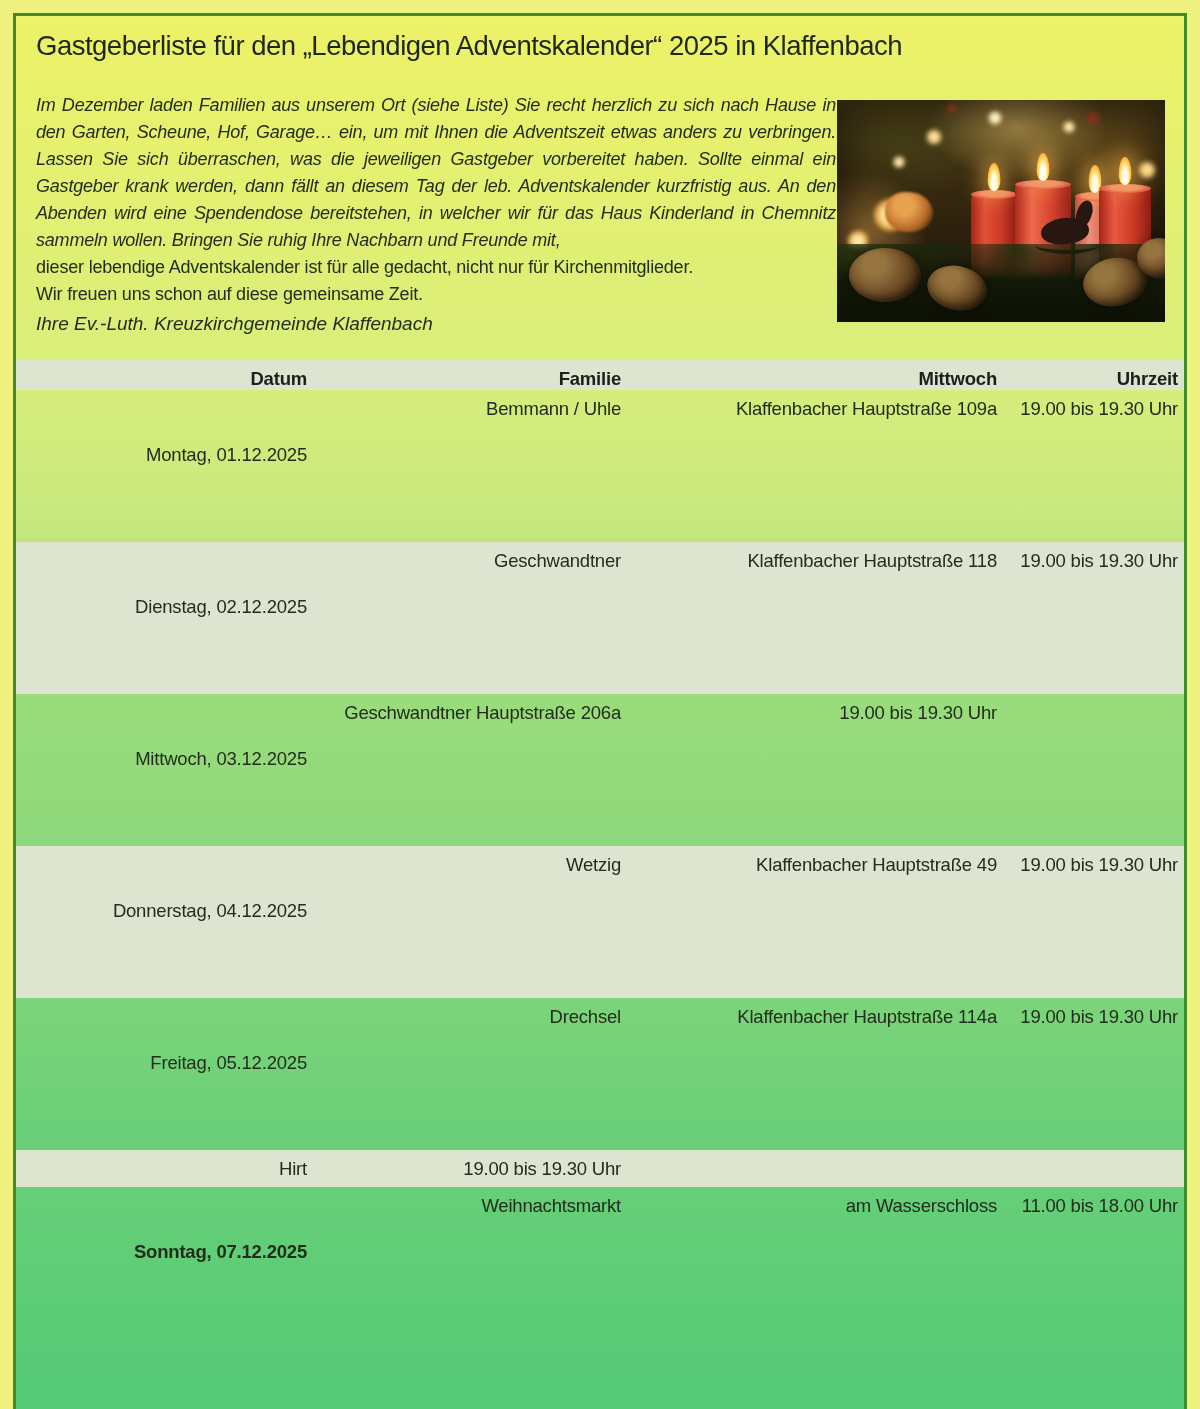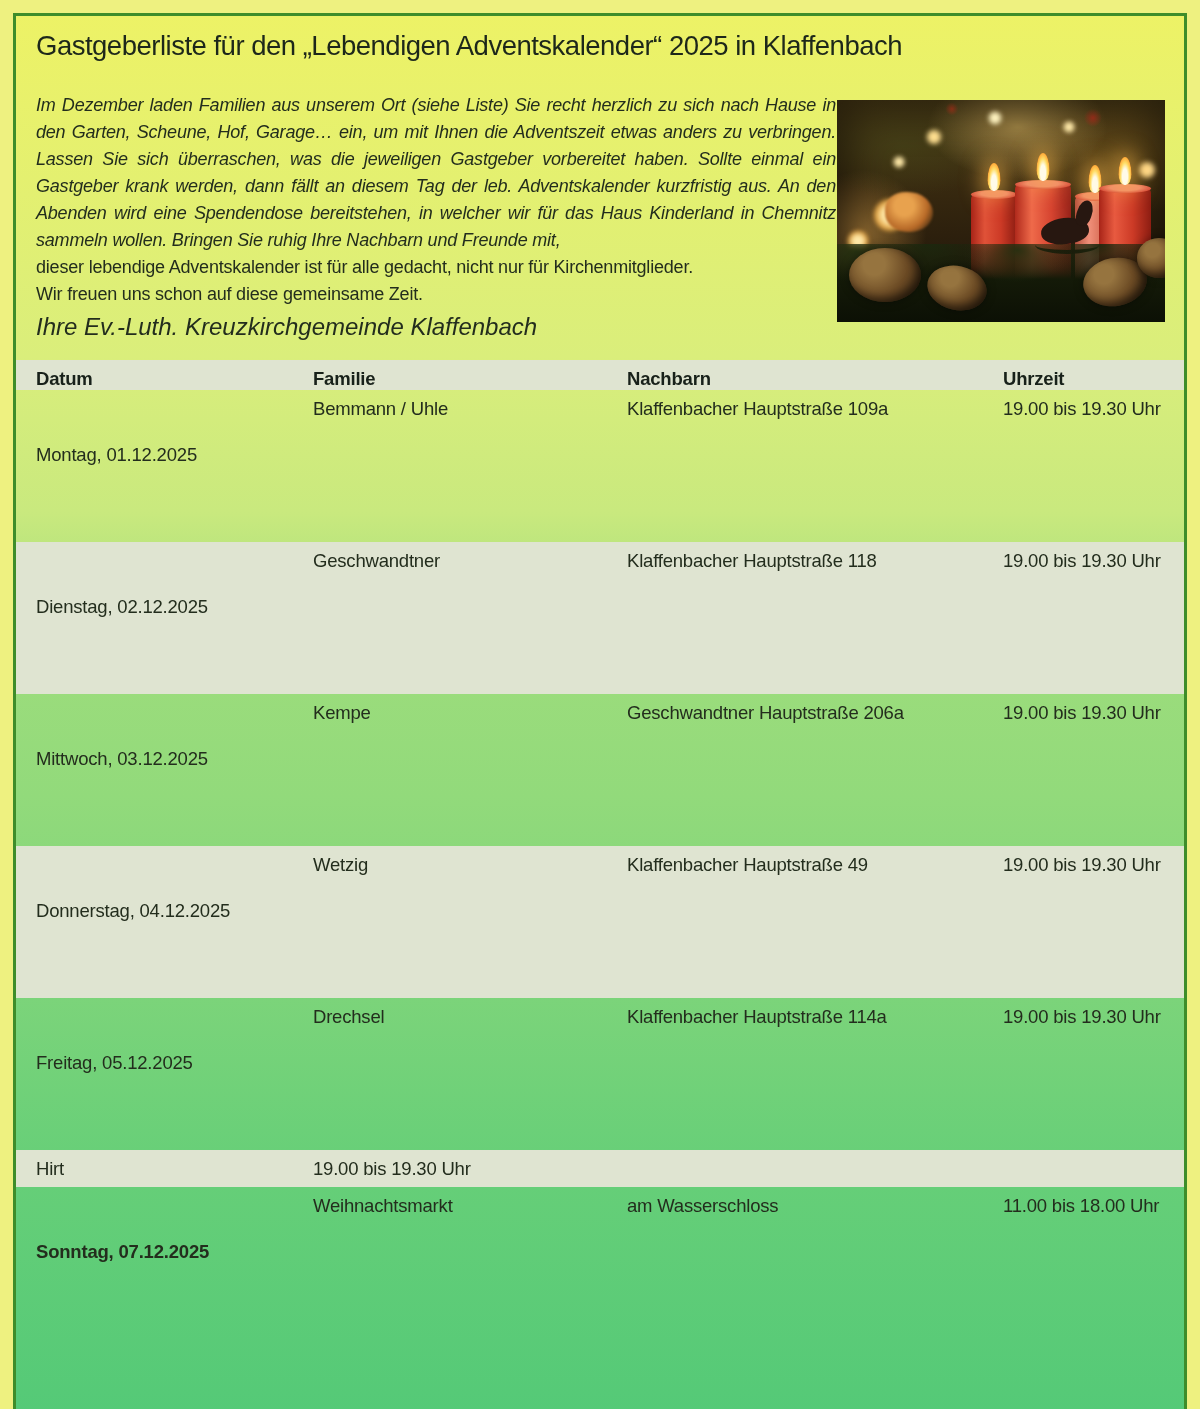--- a/index.html
+++ b/index.html
@@ -27,21 +27,21 @@
     font-size:27.5px;font-weight:normal;letter-spacing:-0.5px;color:#1d271a;
     white-space:nowrap;
   }
   .intro{
     position:absolute;left:20px;top:76px;width:800px;
     font-size:18px;line-height:27px;letter-spacing:-0.2px;
   }
   .intro .p1{text-align:justify;font-style:italic;}
   .signature{
     position:absolute;left:20px;top:297px;
-    font-size:24px;font-style:italic;
+    font-size:19px;font-style:italic;
   }
   
   .photo{
     position:absolute;left:821px;top:84px;width:328px;height:222px;overflow:hidden;
     background:
       radial-gradient(14px 14px at 78% 8%, rgba(190,50,30,.85), rgba(190,50,30,0) 65%),
       radial-gradient(10px 10px at 35% 4%, rgba(200,60,30,.8), rgba(200,60,30,0) 65%),
       radial-gradient(120px 70px at 55% 12%, rgba(255,215,120,.5), rgba(255,215,120,0) 75%),
       radial-gradient(150px 80px at 85% 25%, rgba(120,90,30,.55), rgba(120,90,30,0) 75%),
       radial-gradient(140px 70px at 20% 20%, rgba(70,70,25,.6), rgba(70,70,25,0) 75%),
@@ -96,21 +96,21 @@
   .horse .hrocker{position:absolute;left:2px;top:40px;width:64px;height:18px;border-radius:50%;border-bottom:4px solid #1d0f08;box-sizing:border-box;}
   
   .table{position:absolute;left:0;top:344px;width:100%;font-size:18.5px;letter-spacing:-0.2px;}
   .thead,.trow{
     display:grid;grid-template-columns:277px 314px 376px 1fr;
     box-sizing:border-box;padding-left:20px;width:100%;
   }
   .thead{height:30px;align-items:center;background:var(--shaded_row,#dfe4d1);font-weight:bold;color:#18211a;}
   .trow{min-height:37px;}
   .trow.shaded{background:var(--shaded_row,#dfe4d1);}
-  .cell{padding:7px 6px 7px 0;line-height:23px;white-space:pre-wrap;}
+  .cell{padding:7px 6px 7px 0;line-height:23px;white-space:pre-wrap;text-align:right;}
   .trow.boldDate .c-datum{font-weight:bold;}
 </style>
 </head>
 <body>
 
 <div class="page">
 
   <h1 class="title">Gastgeberliste für den „Lebendigen Adventskalender“ 2025 in Klaffenbach</h1>
 
   <div class="intro">
@@ -152,21 +152,21 @@
     <div class="cone k3"></div>
     <div class="cone k4"></div>
   </div>
 
   <div class="signature">Ihre Ev.-Luth. Kreuzkirchgemeinde Klaffenbach</div>
 
   <div class="table">
     <div class="thead">
       <div class="cell">Datum</div>
       <div class="cell">Familie</div>
-      <div class="cell">Nachbarn</div>
+      <div class="cell">Mittwoch</div>
       <div class="cell">Uhrzeit</div>
     </div>
     <div>
   <div class="trow">
     <div class="cell c-datum">
       <div class="l1">Montag, 01.12.2025</div>
       
     </div>
     <div class="cell c-familie">Bemmann / Uhle</div>
     <div class="cell c-adresse">Klaffenbacher Hauptstraße 109a</div>
@@ -181,21 +181,20 @@
     <div class="cell c-familie">Geschwandtner</div>
     <div class="cell c-adresse">Klaffenbacher Hauptstraße 118</div>
     <div class="cell c-uhrzeit">19.00 bis 19.30 Uhr</div>
   </div>
 
   <div class="trow">
     <div class="cell c-datum">
       <div class="l1">Mittwoch, 03.12.2025</div>
       
     </div>
-    <div class="cell c-familie">Kempe</div>
     <div class="cell c-adresse">Geschwandtner Hauptstraße 206a</div>
     <div class="cell c-uhrzeit">19.00 bis 19.30 Uhr</div>
   </div>
 
   <div class="trow shaded">
     <div class="cell c-datum">
       <div class="l1">Donnerstag, 04.12.2025</div>
       
     </div>
     <div class="cell c-familie">Wetzig</div>

